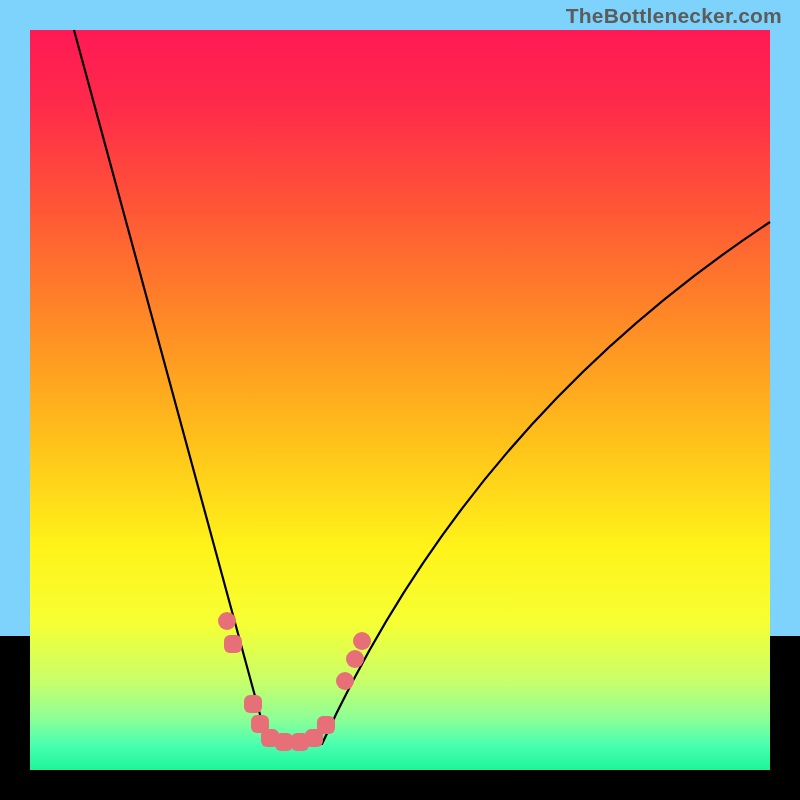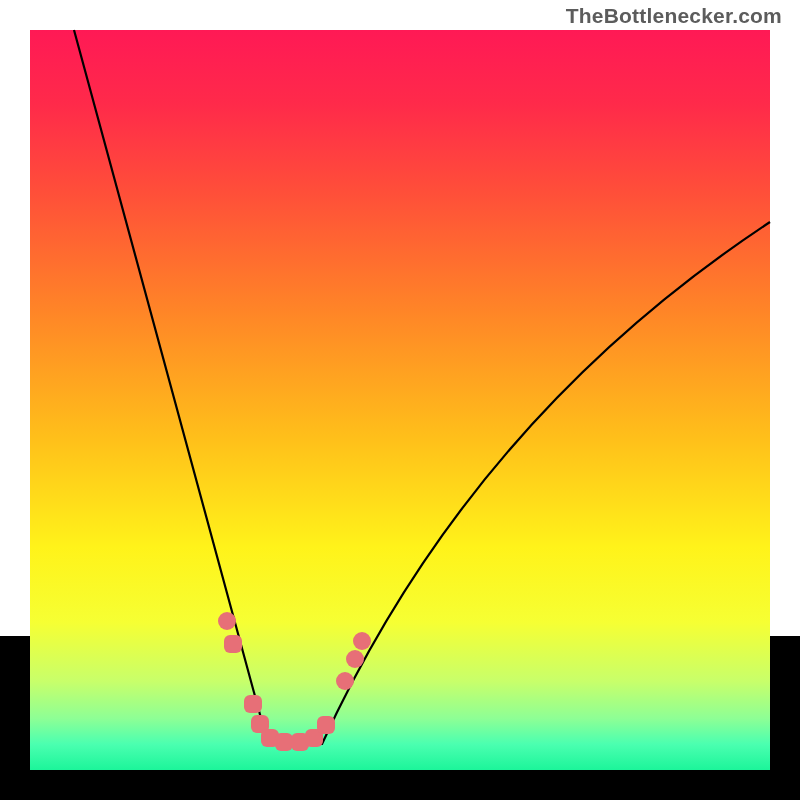--- a/index.html
+++ b/index.html
@@ -8,21 +8,21 @@
     width: 800px;
     height: 800px;
     background: #000;
     overflow: hidden;
     font-family: Arial, Helvetica, sans-serif;
   }
   .stage {
     position: relative;
     width: 800px;
     height: 636px;
-    background: #ffffff;
+    background: #7dd3fc;
   }
   .label {
     position: absolute;
     top: 4px;
     right: 18px;
     color: #5c5c5c;
     font-size: 21px;
     font-weight: 600;
     letter-spacing: 0.2px;
   }

